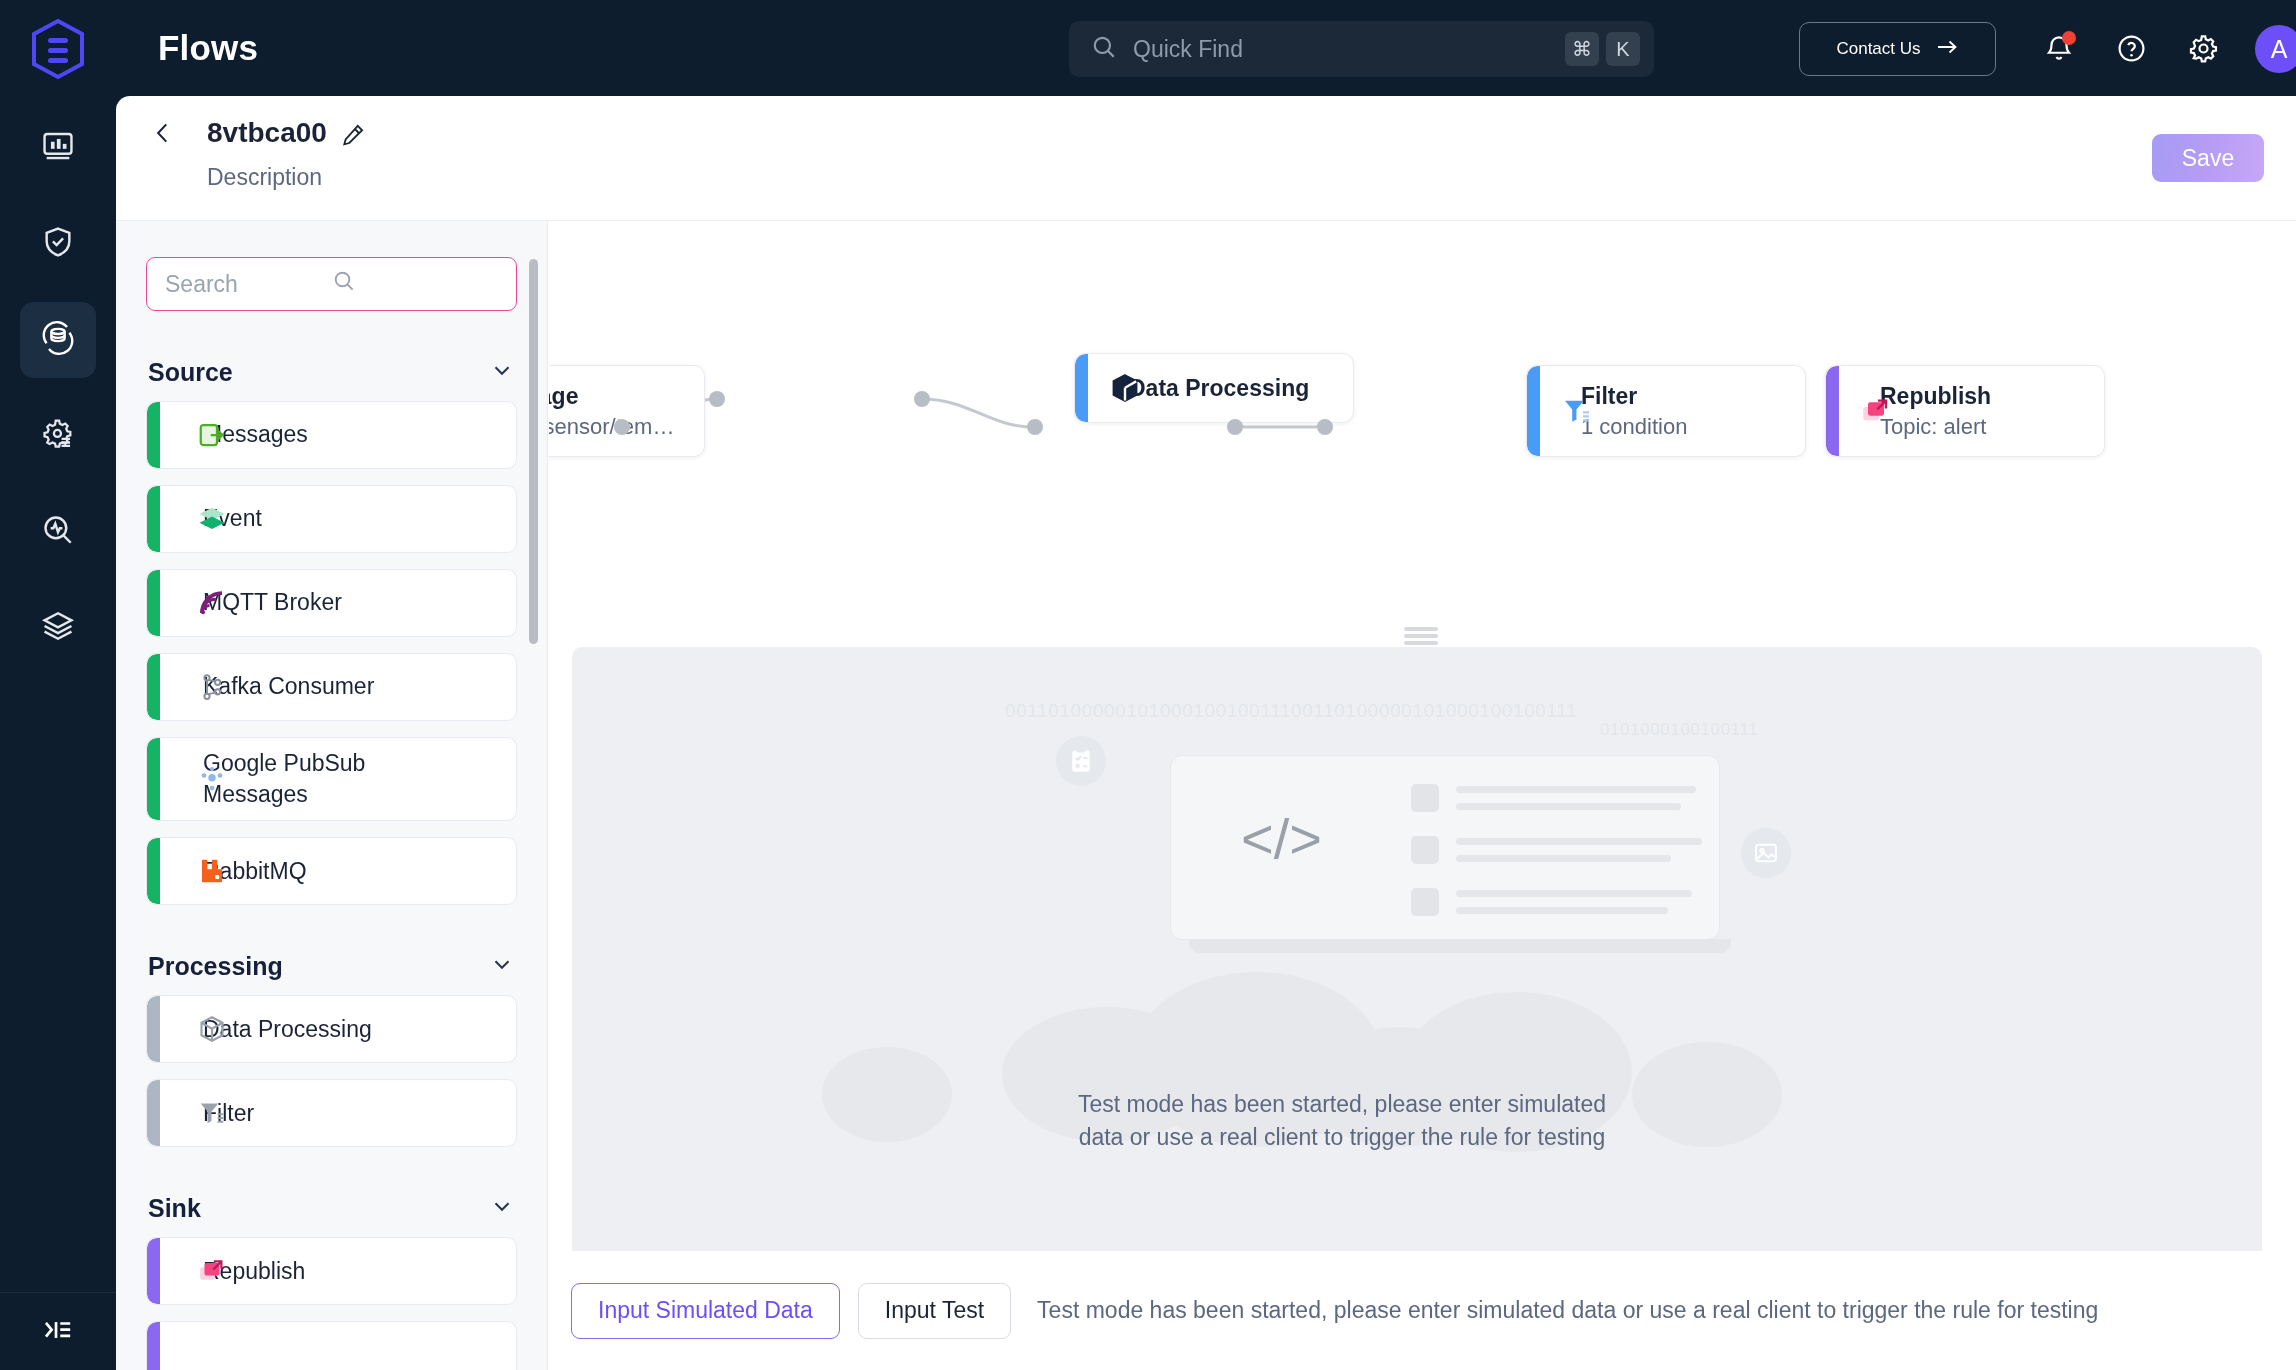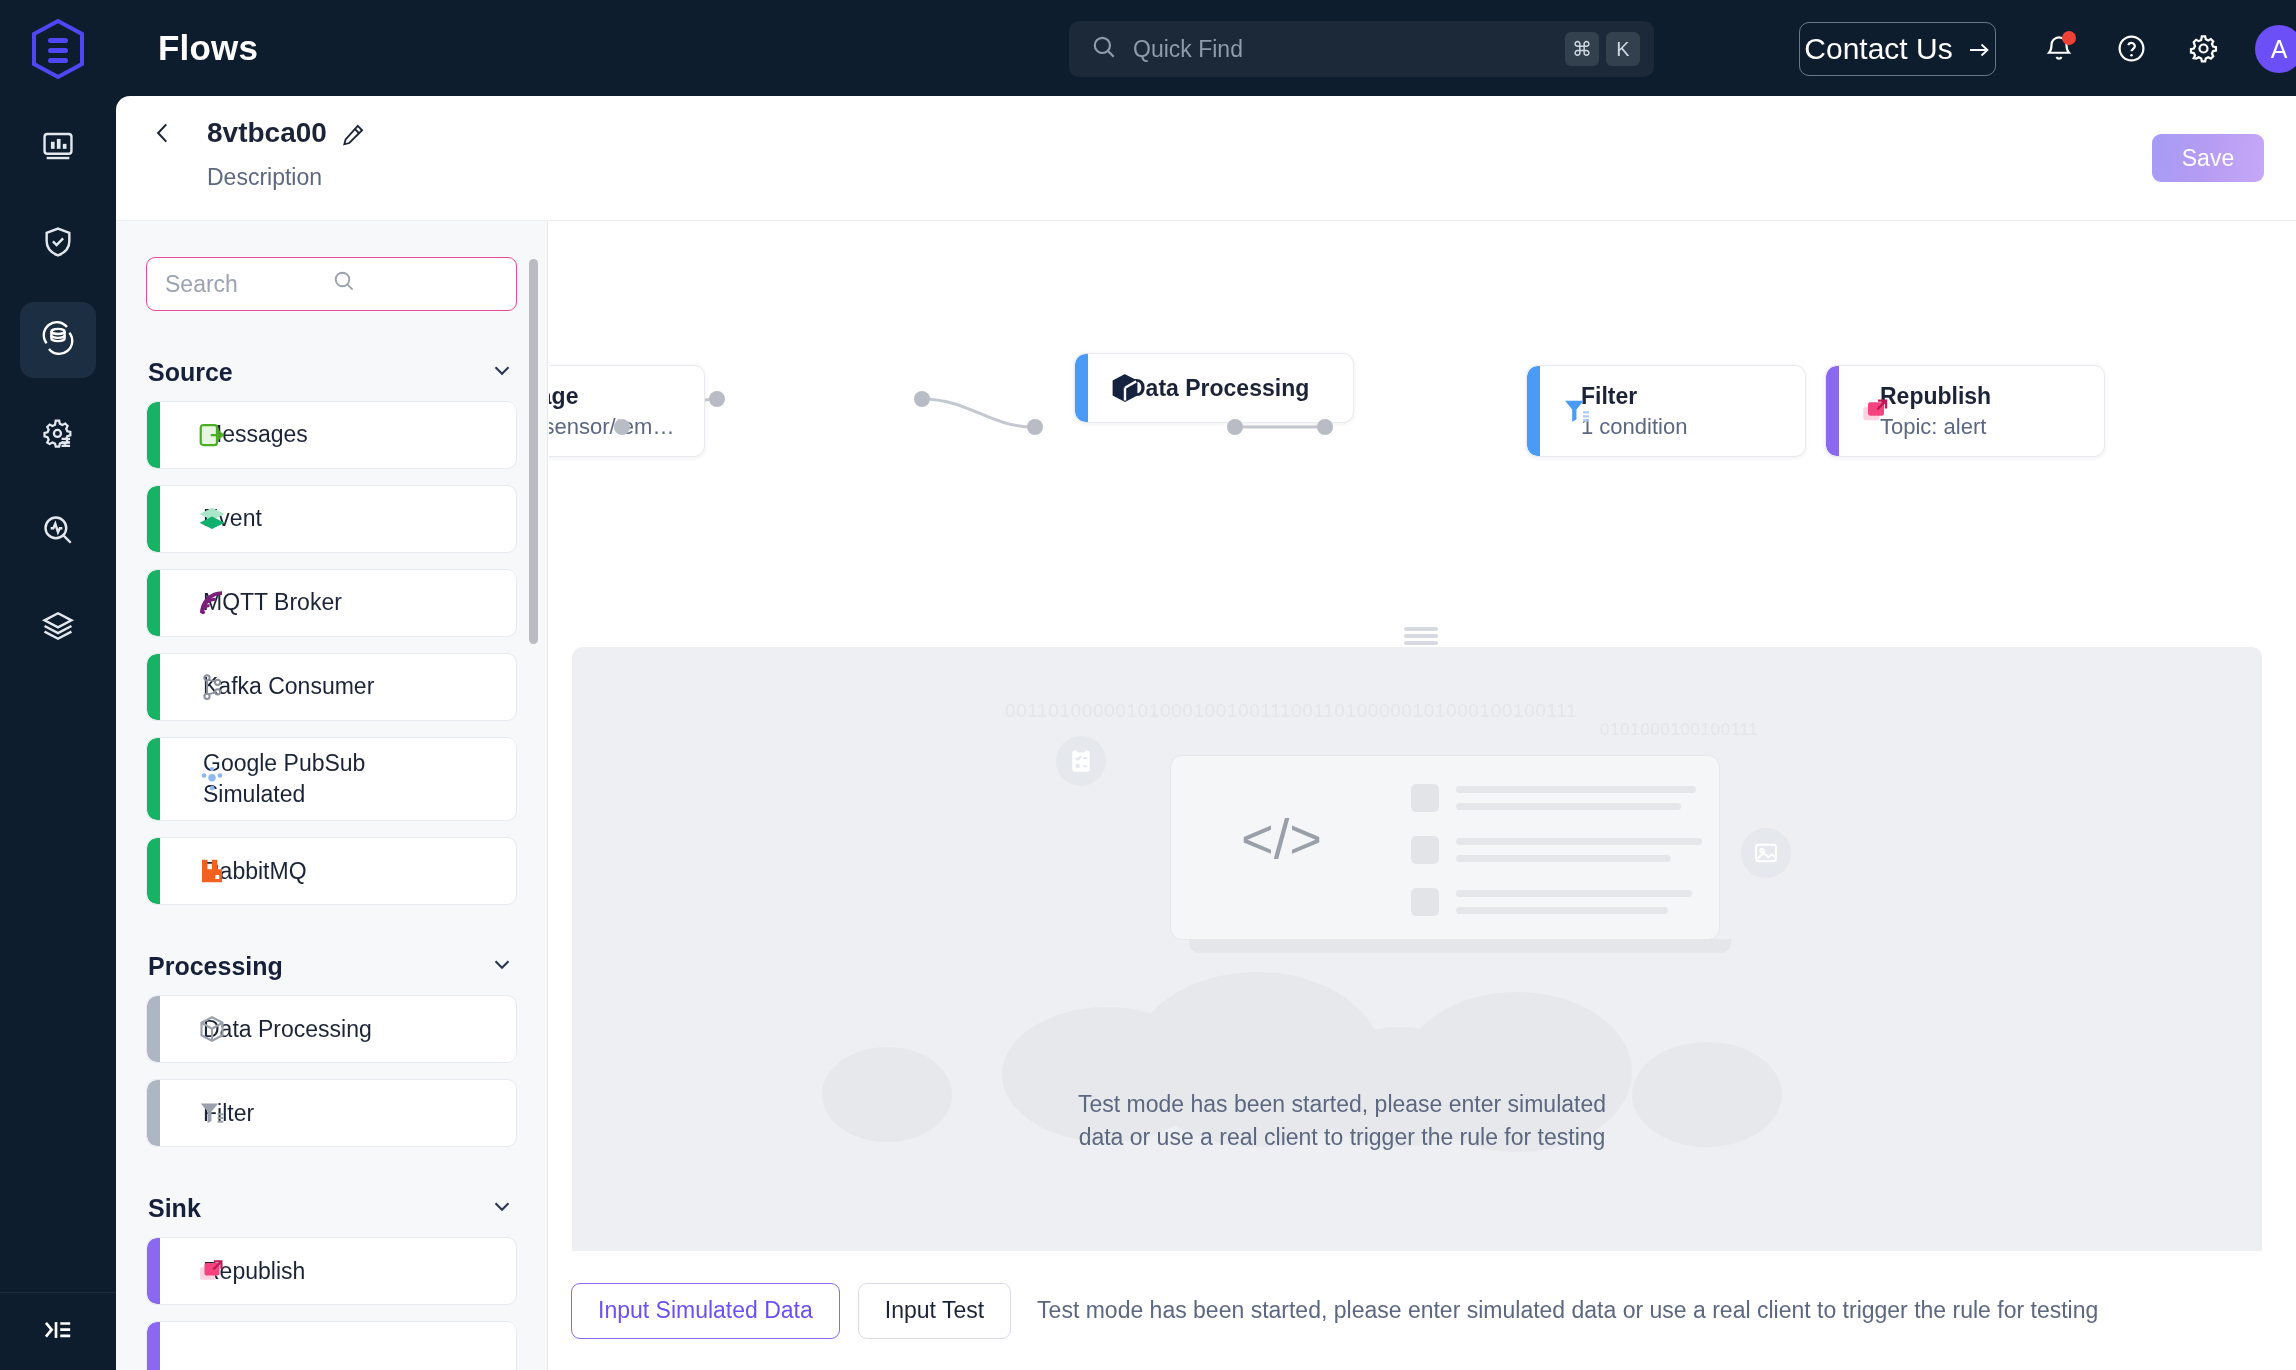--- a/index.html
+++ b/index.html
@@ -41,21 +41,21 @@
     cursor: text;
   }
   .qf-text { color: #8e9bab; font-size: 23px; margin-left: 16px; flex: 1; }
   .kbd {
     background: #33414f; color: #cfd7e0; border-radius: 6px;
     min-width: 34px; height: 34px; display: flex; align-items: center; justify-content: center;
     font-size: 20px; margin-left: 7px;
   }
   .contact {
     position: absolute; left: 1683px; top: 22px; width: 197px; height: 54px;
-    border: 1px solid #6b7887; border-radius: 10px; color: #fff; font-size: 30px;
+    border: 1px solid #6b7887; border-radius: 10px; color: #fff; font-size: 17px;
     display: flex; align-items: center; justify-content: center; gap: 14px; cursor: pointer;
   }
   .topicon {
     position: absolute; top: 26px; width: 48px; height: 48px;
     display: flex; align-items: center; justify-content: center; cursor: pointer;
   }
   .dot-badge {
     position: absolute; right: 7px; top: 5px; width: 14px; height: 14px;
     border-radius: 50%; background: #ef4136;
   }
@@ -401,21 +401,21 @@
     <div class="node-item src">
       <span class="ni-icon">
         <svg width="30" height="30" viewBox="0 0 24 24" fill="#8fb8ef">
           <circle cx="12" cy="11" r="3"></circle>
           <circle cx="5.6" cy="9.2" r="1.9"></circle>
             <circle cx="18.4" cy="9.2" r="1.9"></circle>
           <circle cx="12" cy="19.2" r="1.9"></circle>
             <circle cx="12" cy="4" r="1.7"></circle>
         </svg>
       </span>
-      <span class="ni-label">Google PubSub Simulated</span>
+      <span class="ni-label">Google PubSub Messages</span>
     </div>
     <div class="node-item src">
       <span class="ni-icon">
         <svg width="30" height="30" viewBox="0 0 24 24">
           <path d="M4 3h4.3v7.6h3.6V3h4.3v7.6H20V21H4z" fill="#f4601e"></path>
           <rect x="14.6" y="15.2" width="3.2" height="3.2" rx="0.7" fill="#fff"></rect>
         </svg>
       </span>
       <span class="ni-label">RabbitMQ</span>
     </div>

